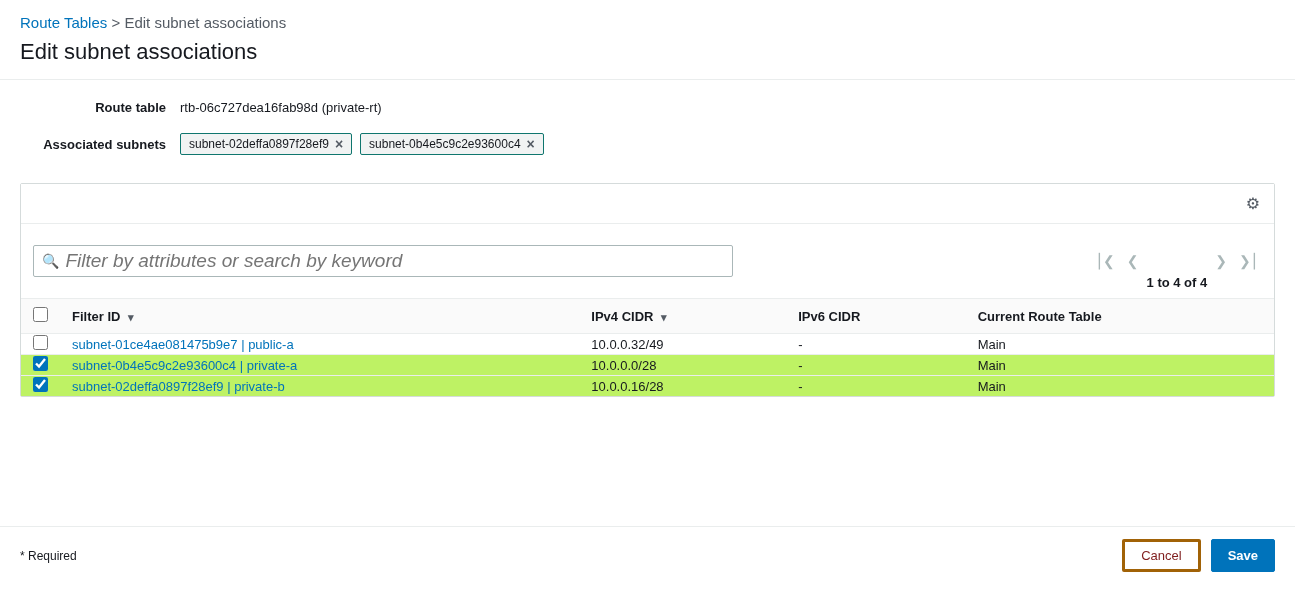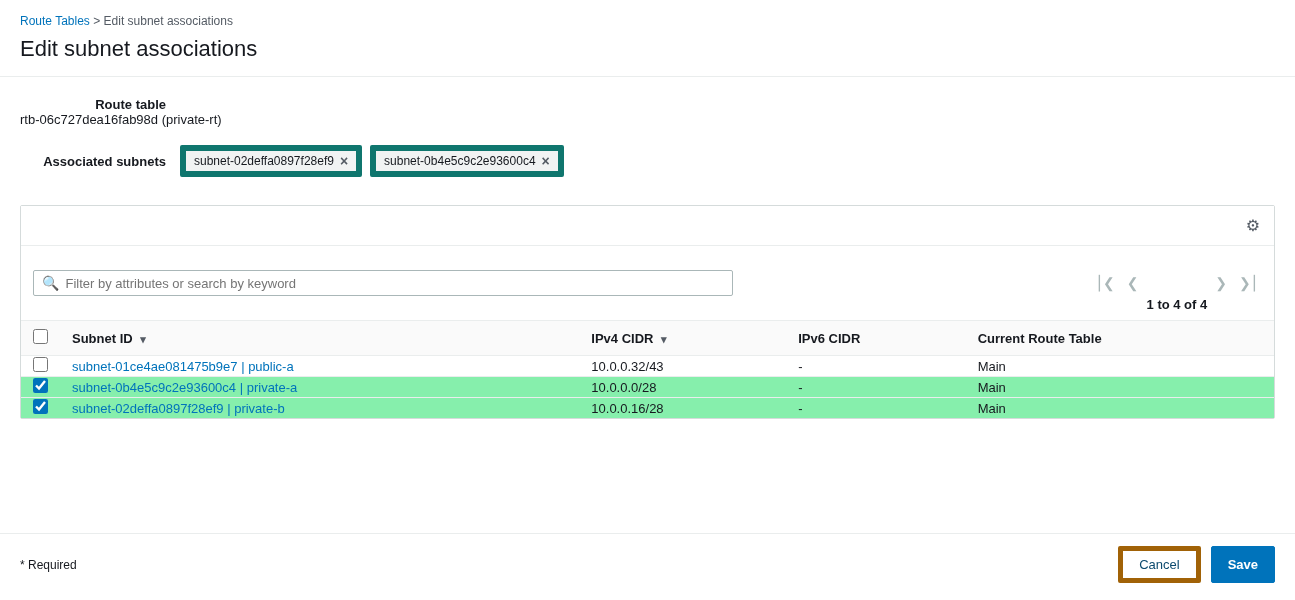--- a/index.html
+++ b/index.html
@@ -6,21 +6,21 @@
     body {
       font-family: "Amazon Ember", "Helvetica Neue", Arial, sans-serif;
       font-size: 13px;
       color: #16191f;
       background: #fff;
       min-height: 600px;
     }
 
     .breadcrumb {
       padding: 14px 20px 8px 20px;
-      font-size: 12px;
+      font-size: 15px;
       color: #545b64;
     }
     .breadcrumb a {
       color: #0073bb;
       text-decoration: none;
     }
 
     .page-title {
       font-size: 22px;
       font-weight: 400;
@@ -30,21 +30,20 @@
     }
 
     .main-content {
       padding: 20px 20px;
     }
 
     .form-row {
       display: flex;
       align-items: baseline;
       margin-bottom: 18px;
-      flex-direction: column;
     }
 
     .form-label {
       font-weight: 700;
       font-size: 13px;
       color: #16191f;
       min-width: 160px;
       text-align: right;
       padding-right: 14px;
     }
@@ -57,21 +56,21 @@
     .associated-subnets-row {
       display: flex;
       align-items: center;
       margin-bottom: 28px;
     }
 
     .subnet-tag {
       display: inline-flex;
       align-items: flex-end;
       background: #f1f3f3;
-      border: 6px solid #0f766e;
+      border: 1px solid #0f766e;
       border-radius: 2px;
       padding: 3px 8px;
       margin-right: 8px;
       font-size: 12px;
       color: #16191f;
     }
 
     .subnet-tag-remove {
       margin-left: 6px;
       cursor: pointer;
@@ -127,24 +126,25 @@
 
     .filter-icon {
       color: #545b64;
       margin-right: 6px;
       font-size: 14px;
     }
 
     .filter-input {
       border: none;
       outline: none;
-      font-size: 13px;
+      font-size: 19px;
       color: #16191f;
       width: 100%;
       background: transparent;
+      font-style: italic;
     }
 
     .pagination {
       display: flex;
       align-items: center;
       gap: 4px;
       margin-left: 16px;
     }
 
     .pagination-btn {
@@ -221,30 +221,30 @@
       color: #0073bb;
       text-decoration: none;
       cursor: pointer;
     }
 
     .row-selected {
       background: #e8f4fb;
     }
 
     .row-selected td {
-      background: #86efac;
+      background: #bef264;
     }
 
     .dash-cell {
       color: #16191f;
     }
 
     .footer-bar {
       position: fixed;
-      bottom: 5px;
+      bottom: 16px;
       left: 0;
       right: 0;
       background: #fff;
       border-top: 1px solid #eaeded;
       display: flex;
       align-items: center;
       justify-content: space-between;
       padding: 12px 20px;
     }
 
@@ -253,26 +253,26 @@
       color: #16191f;
     }
 
     .footer-actions {
       display: flex;
       gap: 10px;
     }
 
     .btn-cancel {
       background: #fff;
-      border: 5px solid #a16207;
+      border: 3px solid #a16207;
       border-radius: 2px;
       padding: 6px 16px;
       font-size: 13px;
       cursor: pointer;
-      color: #0c4a6e;
+      color: #7f1d1d;
     }
 
     .btn-save {
       background: #0073bb;
       border: 1px solid #0073bb;
       border-radius: 2px;
       padding: 6px 16px;
       font-size: 13px;
       cursor: pointer;
       color: #fff;
@@ -322,36 +322,36 @@
       </div>
     </div>
 
     <table>
       <thead>
         <tr>
           <th class="cb-th">
             <input type="checkbox" class="row-checkbox" style="">
           </th>
           <th>
-            <span>Subnet ID</span>
+            <span>Filter ID</span>
             <span class="sort-icon">▾</span>
           </th>
           <th>
             <span>IPv4 CIDR</span>
             <span class="sort-icon">▾</span>
           </th>
           <th>IPv6 CIDR</th>
           <th>Current Route Table</th>
         </tr>
       </thead>
       <tbody id="table-body">
       <tr>
             <td><input type="checkbox" class="row-checkbox" style=""></td>
             <td><a href="#" class="link">subnet-01ce4ae081475b9e7 | public-a</a></td>
-            <td>10.0.0.32/43</td>
+            <td>10.0.0.32/49</td>
             <td class="dash-cell">-</td>
             <td>Main</td>
           </tr>
           <tr class="row-selected">
             <td><input type="checkbox" class="row-checkbox" checked="" style=""></td>
             <td><a href="#" class="link">subnet-0b4e5c9c2e93600c4 | private-a</a></td>
             <td>10.0.0.0/28</td>
             <td class="dash-cell">-</td>
             <td>Main</td>
           </tr>

